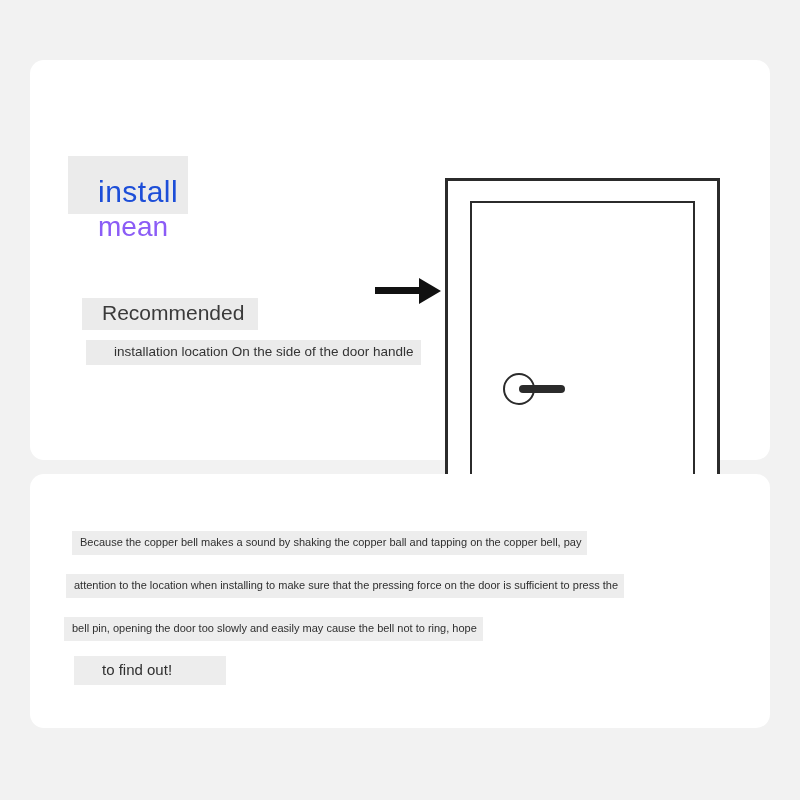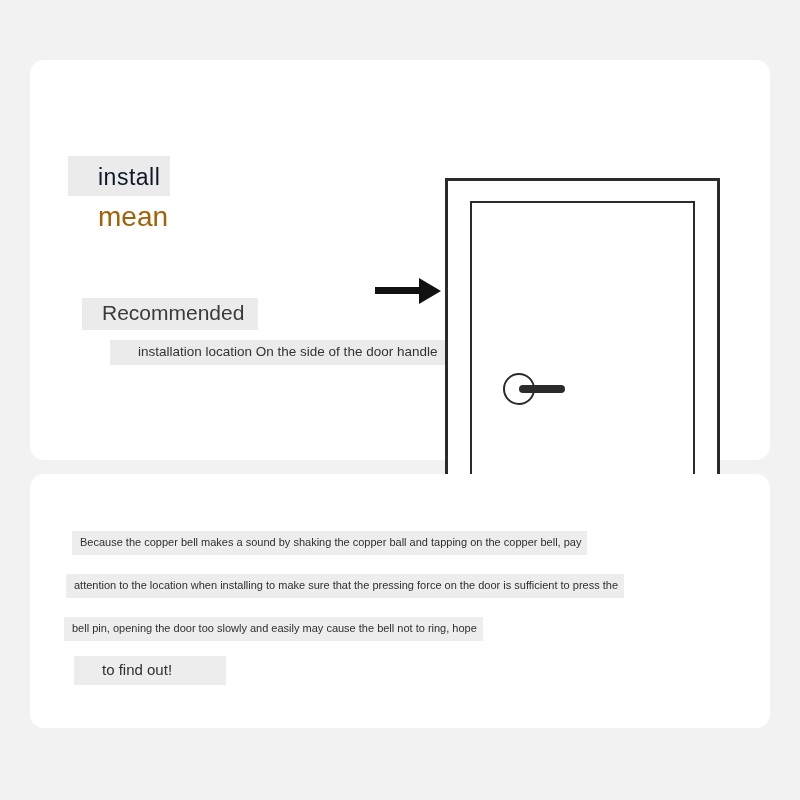--- a/index.html
+++ b/index.html
@@ -28,33 +28,33 @@
     width: 740px;
     height: 400px;
     background: #ffffff;
     border-radius: 14px;
   }
 
   .label-install {
     position: absolute;
     left: 38px;
     top: 96px;
-    font-size: 23px;
-    color: #0f172a;
+    font-size: 30px;
+    color: #1d4ed8;
     letter-spacing: 0.5px;
     background: #ebebeb;
-    padding: 8px 10px 4px 30px;
+    padding: 18px 10px 4px 30px;
     line-height: 1.2;
   }
   .label-mean {
     position: absolute;
     left: 38px;
-    top: 140px;
+    top: 150px;
     font-size: 28px;
-    color: #a16207;
+    color: #8b5cf6;
     padding-left: 30px;
     line-height: 1.2;
   }
   .label-recommended {
     position: absolute;
     left: 52px;
     top: 238px;
     font-size: 21px;
     color: #3a3a3a;
     background: #ebebeb;
@@ -64,21 +64,20 @@
   .label-location {
     position: absolute;
     left: 56px;
     top: 280px;
     font-size: 13.5px;
     color: #333;
     background: #ebebeb;
     padding: 3px 8px 4px 28px;
     line-height: 1.3;
     white-space: nowrap;
-    margin-left: 24px;
   }
 
   
   .arrow {
     position: absolute;
     left: 345px;
     top: 218px;
     width: 68px;
     height: 26px;
   }

